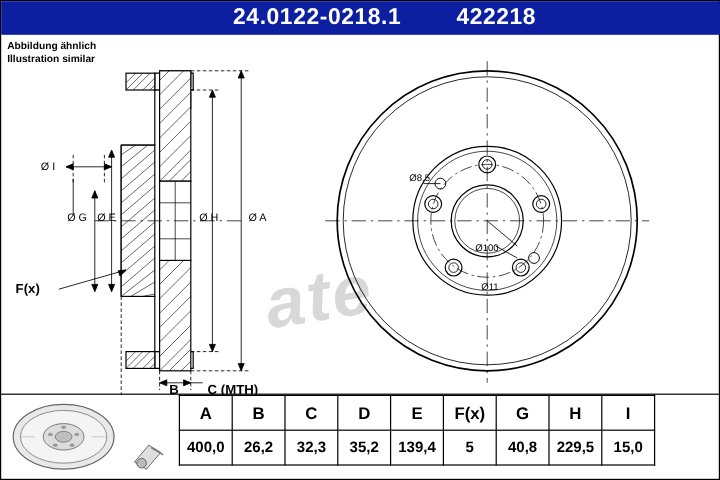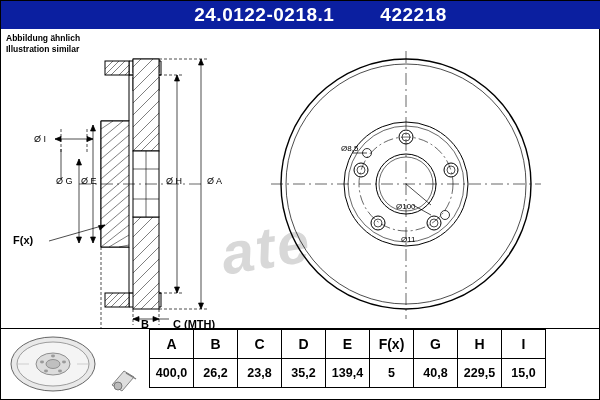--- a/index.html
+++ b/index.html
@@ -326,21 +326,21 @@
           <th>F(x)</th>
           <th>G</th>
           <th>H</th>
           <th>I</th>
         </tr>
       </thead>
       <tbody>
         <tr>
           <td>400,0</td>
           <td>26,2</td>
-          <td>23,8</td>
+          <td>32,3</td>
           <td>35,2</td>
           <td>139,4</td>
           <td>5</td>
           <td>40,8</td>
           <td>229,5</td>
           <td>15,0</td>
         </tr>
       </tbody>
     </table>
   </div>

